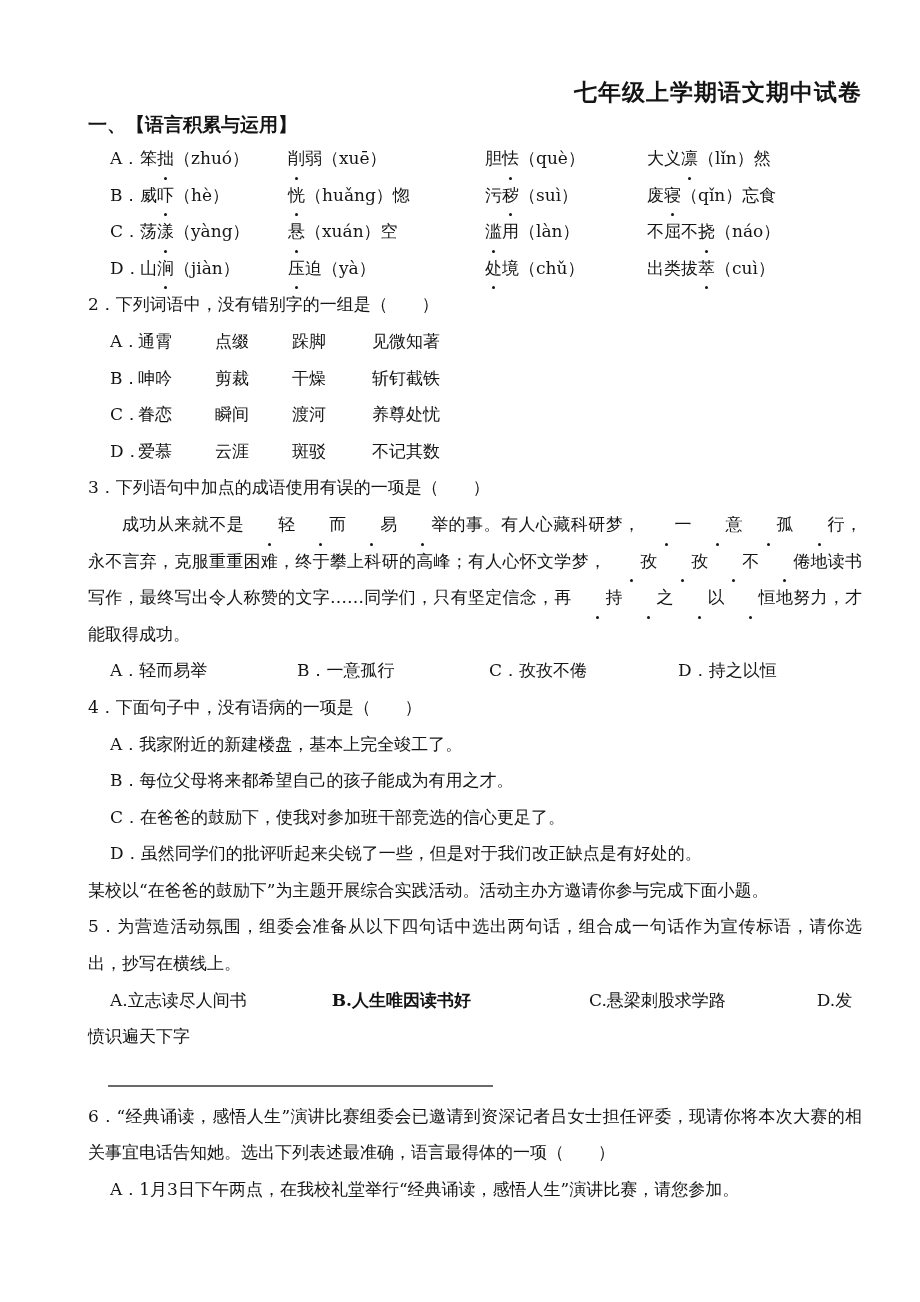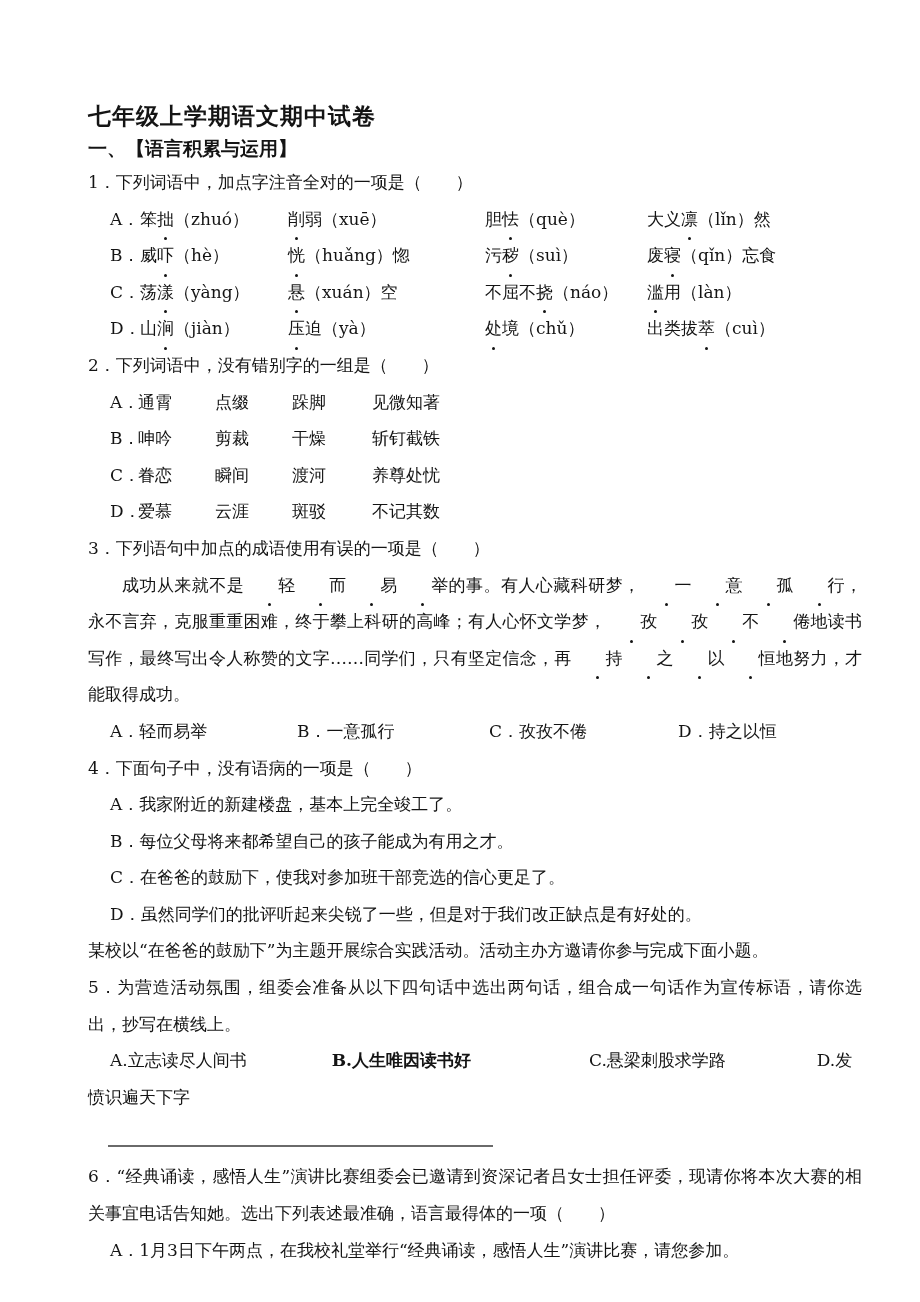--- a/index.html
+++ b/index.html
@@ -1,22 +1,22 @@
 <!DOCTYPE html>
 <html><head>
 <meta charset="utf-8">
 <style>
   * { margin:0; padding:0; box-sizing:border-box; }
   html,body { width:920px; height:1302px; background:#ffffff; overflow:hidden; }
   body { font-family:"DejaVu Serif","Liberation Serif",serif; color:#141414; font-size:17px; }
   .page { padding:0 58px 30px 88px; }
   .doc-title {
     font-family:"DejaVu Sans","Liberation Sans",sans-serif;
-    font-weight:bold; font-size:23px; text-align:left;
-    padding-top:100px; line-height:32px; letter-spacing:1px;
+    font-weight:bold; font-size:23px; text-align:right;
+    padding-top:76px; line-height:32px; letter-spacing:1px;
   }
   .section-heading {
     font-family:"DejaVu Sans","Liberation Sans",sans-serif;
     font-weight:bold; font-size:19px; line-height:32px;
   }
   .line { line-height:36.6px; }
   .indent { padding-left:22px; }
   .justify { text-align:justify; }
   .passage { text-align:justify; text-indent:2em; }
   .opt-grid { display:grid; margin-left:22px; }
@@ -42,41 +42,40 @@
 </style>
 </head>
 <body>
 
 <div class="page">
 
   <h1 class="doc-title">七年级上学期语文期中试卷</h1>
 
   <h2 class="section-heading">一、【语言积累与运用】</h2>
 
-  <p class="line">1．下列词语中，加点字注音全对的一项是（　　）</p>
   <div class="opt-grid g1 line">
     <span>A．</span>
     <span>笨<span class="emch">拙</span>（zhuó）</span>
     <span><span class="emch">削</span>弱（xuē）</span>
     <span>胆<span class="emch">怯</span>（què）</span>
     <span>大义<span class="emch">凛</span>（lǐn）然</span>
   </div>
   <div class="opt-grid g1 line">
     <span>B．</span>
     <span>威<span class="emch">吓</span>（hè）</span>
     <span><span class="emch">恍</span>（huǎng）惚</span>
     <span>污<span class="emch">秽</span>（suì）</span>
     <span>废<span class="emch">寝</span>（qǐn）忘食</span>
   </div>
   <div class="opt-grid g1 line">
     <span>C．</span>
     <span>荡<span class="emch">漾</span>（yàng）</span>
     <span><span class="emch">悬</span>（xuán）空</span>
+    <span><span class="emch">滥</span>用（làn）</span>
     <span>不屈不<span class="emch">挠</span>（náo）</span>
-    <span><span class="emch">滥</span>用（làn）</span>
   </div>
   <div class="opt-grid g1 line">
     <span>D．</span>
     <span>山<span class="emch">涧</span>（jiàn）</span>
     <span><span class="emch">压</span>迫（yà）</span>
     <span><span class="emch">处</span>境（chǔ）</span>
     <span>出类拔<span class="emch">萃</span>（cuì）</span>
   </div>
 
   <p class="line">2．下列词语中，没有错别字的一组是（　　）</p>

